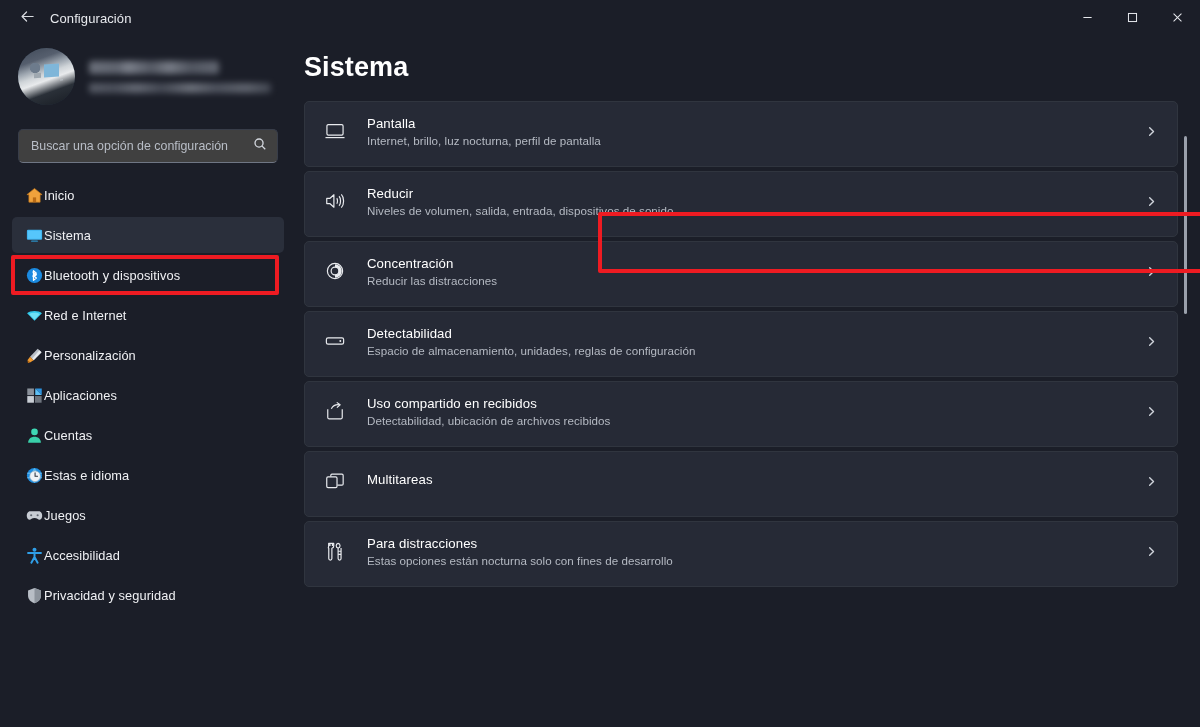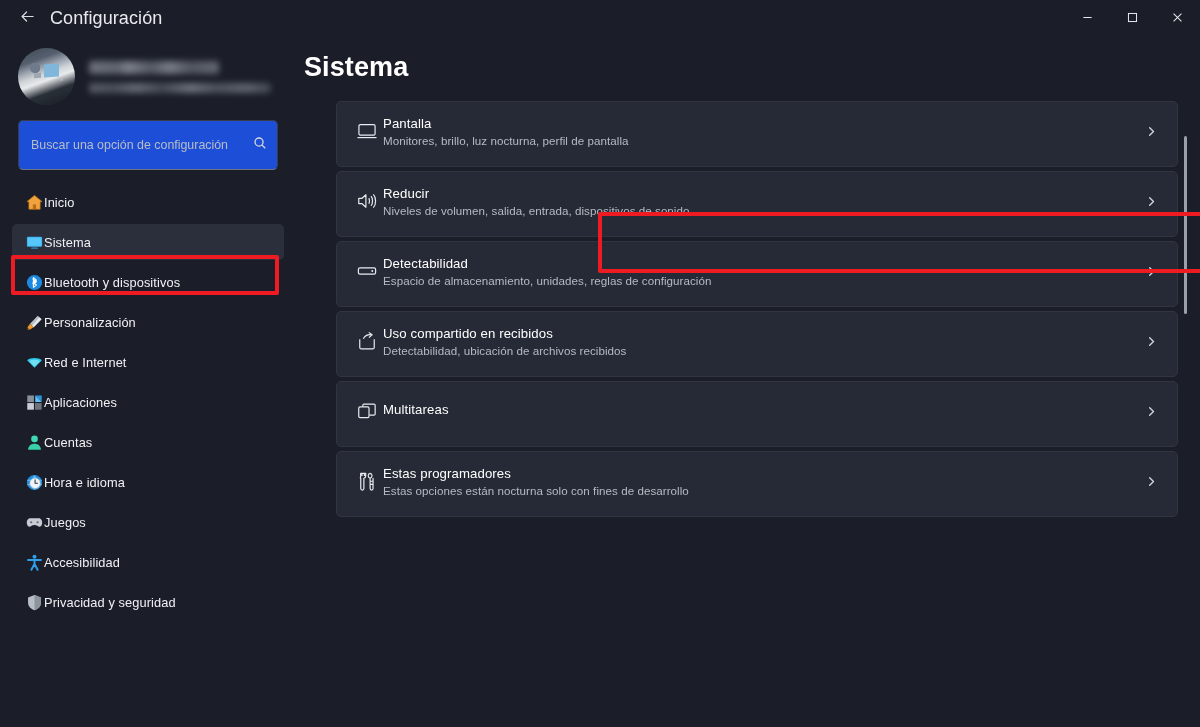--- a/index.html
+++ b/index.html
@@ -32,21 +32,21 @@
   }
   .tb-back {
     width: 38px; height: 30px;
     margin-left: 8px;
     display: flex; align-items: center; justify-content: center;
     border-radius: 4px;
     cursor: pointer;
   }
   .tb-back svg { width: 15px; height: 15px; stroke: #d8dbe0; }
   .tb-title {
-    font-size: 18px;
+    font-size: 13px;
     color: #e8eaee;
     margin-left: 4px;
     letter-spacing: .1px;
   }
   .tb-spacer { flex: 1 1 auto; }
   .wincontrols { display: flex; height: 36px; }
   .wc {
     width: 45px; height: 36px;
     display: flex; align-items: center; justify-content: center;
     cursor: pointer;
@@ -111,23 +111,23 @@
   .blur-mail {
     height: 10px;
     width: 182px;
     border-radius: 3px;
     background: linear-gradient(90deg,#666b76 0%,#575c67 14%,#777c87 26%,#4f545f 40%,#80858f 56%,#5a5f6a 70%,#70757f 86%,#4b505b 100%);
     filter: blur(3px);
     opacity: .8;
   }
 
   .searchbox {
-    margin: 1px 6px 12px 6px;
-    height: 50px;
-    background: #1d4ed8;
+    margin: 10px 6px 12px 6px;
+    height: 34px;
+    background: #404040;
     border: 1px solid #383d49;
     border-bottom: 1px solid #6f7684;
     border-radius: 5px;
     display: flex;
     align-items: center;
     padding: 0 10px 0 12px;
     cursor: text;
   }
   .searchbox input {
     flex: 1 1 auto;
@@ -203,24 +203,23 @@
     padding-right: 22px;
   }
   .card {
     background: #262a36;
     border: 1px solid #30353f;
     border-radius: 5px;
     height: 66px;
     display: flex;
     align-items: center;
     padding: 0 16px 6px 18px;
-    gap: 4px;
+    gap: 20px;
     cursor: pointer;
     position: relative;
-    margin-left: 32px;
   }
   .card-ico {
     width: 24px; height: 24px;
     flex: 0 0 24px;
     display: flex; align-items: center; justify-content: center;
   }
   .card-ico svg { width: 22px; height: 22px; stroke: #e9ebef; fill: none; stroke-width: 1.3; }
   .card-text { flex: 1 1 auto; min-width: 0; }
   .card-title {
     font-size: 13.2px;
@@ -357,36 +356,36 @@
                 <circle cx="10" cy="10" r="8" fill="#1b8ae0"></circle>
                 <path d="M8.3 6.4 L12 9.2 L8.9 11.5 L8.9 4.9 L12 7.5 L8.3 10.6" stroke="#ffffff" stroke-width="1.25" fill="none" stroke-linejoin="round" stroke-linecap="round"></path>
                 <path d="M8.9 10.2 L8.9 15.1 L12 12.6 L8.9 10.2" stroke="#ffffff" stroke-width="1.25" fill="none" stroke-linejoin="round"></path>
               </svg>
             </span>
             <span class="navlabel">Bluetooth y dispositivos</span>
           </div>
           <div class="navitem">
             <span class="navicon">
               <svg viewBox="0 0 20 20">
+                <path d="M2.2 7.6 C5.3 4.6 14.7 4.6 17.8 7.6 L10 15.4 Z" fill="#2fc6e8"></path>
+                <path d="M4.4 8.6 C6.8 6.5 13.2 6.5 15.6 8.6 L10 14.6 Z" fill="#6fe0f3"></path>
+              </svg>
+            </span>
+            <span class="navlabel">Red e Internet</span>
+          </div>
+          <div class="navitem">
+            <span class="navicon">
+              <svg viewBox="0 0 20 20">
                 <path d="M13.4 2.9 L17.4 6.6 L9.1 15 L5.3 11.2 Z" fill="#b9bfc7"></path>
                 <path d="M15.2 4.6 L17.4 6.6 L9.1 15 L7.5 13.3 Z" fill="#e6eaee"></path>
                 <path d="M5.3 11.2 L9.1 15 L5.3 17.3 L2.6 15.1 Z" fill="#f09a30"></path>
                 <path d="M2.6 15.1 L5.3 17.3 L3.1 17.9 Z" fill="#cf7714"></path>
               </svg>
             </span>
             <span class="navlabel">Personalización</span>
-          </div>
-          <div class="navitem">
-            <span class="navicon">
-              <svg viewBox="0 0 20 20">
-                <path d="M2.2 7.6 C5.3 4.6 14.7 4.6 17.8 7.6 L10 15.4 Z" fill="#2fc6e8"></path>
-                <path d="M4.4 8.6 C6.8 6.5 13.2 6.5 15.6 8.6 L10 14.6 Z" fill="#6fe0f3"></path>
-              </svg>
-            </span>
-            <span class="navlabel">Red e Internet</span>
           </div>
           <div class="navitem">
             <span class="navicon">
               <svg viewBox="0 0 20 20">
                 <rect x="2.4" y="2.6" width="7" height="7" fill="#8a9099"></rect>
                 <rect x="2.4" y="10.6" width="7" height="7" fill="#c9ced5"></rect>
                 <rect x="10.5" y="10.6" width="7" height="7" fill="#6e747d"></rect>
                 <path d="M10.8 2.6 L17.6 2.6 L17.6 9.4 Z" fill="#2d94e0"></path>
                 <path d="M10.8 2.6 L17.6 9.4 L10.8 9.4 Z" fill="#5fc1f5"></path>
               </svg>
@@ -406,21 +405,21 @@
             <span class="navicon">
               <svg viewBox="0 0 20 20">
                 <circle cx="10" cy="10" r="8" fill="#1e8de0"></circle>
                 <path d="M10 2 C6.5 4.6 6.5 15.4 10 18 C13.5 15.4 13.5 4.6 10 2 Z" fill="#57b7f0"></path>
                 <path d="M2.4 7.6 H17.6 M2.4 12.4 H17.6" stroke="#8fd3f8" stroke-width=".8"></path>
                 <circle cx="10.6" cy="10.8" r="5.6" fill="#eef3f7"></circle>
                 <circle cx="10.6" cy="10.8" r="5.6" fill="none" stroke="#9bb0bd" stroke-width=".7"></circle>
                 <path d="M10.6 7.2 V10.8 H13.2" stroke="#2a3540" stroke-width="1.1" fill="none" stroke-linecap="round"></path>
               </svg>
             </span>
-            <span class="navlabel">Hora e idioma</span>
+            <span class="navlabel">Estas e idioma</span>
           </div>
           <div class="navitem">
             <span class="navicon">
               <svg viewBox="0 0 20 20">
                 <path d="M5.6 5.6 H14.4 C17 5.6 18.6 8.4 18 11.3 C17.6 13.5 16.2 14.8 14.7 14.4 C13.4 14 13 12.6 10 12.6 C7 12.6 6.6 14 5.3 14.4 C3.8 14.8 2.4 13.5 2 11.3 C1.4 8.4 3 5.6 5.6 5.6 Z" fill="#c7ccd3"></path>
                 <circle cx="6.5" cy="9.8" r="1.1" fill="#5f6670"></circle>
                 <circle cx="13.3" cy="9.8" r="1.1" fill="#5f6670"></circle>
               </svg>
             </span>
             <span class="navlabel">Juegos</span>
@@ -454,21 +453,21 @@
       <div class="cards">
           <div class="card">
             <span class="card-ico">
               <svg viewBox="0 0 24 24">
                 <rect x="3.2" y="5" width="17.6" height="11.4" rx="1.5"></rect>
                 <path d="M1.6 19.2 H22.4"></path>
               </svg>
             </span>
             <div class="card-text">
               <div class="card-title">Pantalla</div>
-              <div class="card-sub">Monitores, brillo, luz nocturna, perfil de pantalla</div>
+              <div class="card-sub">Internet, brillo, luz nocturna, perfil de pantalla</div>
             </div>
             <span class="card-chev">
               <svg viewBox="0 0 12 12" stroke-linecap="round" stroke-linejoin="round">
                 <path d="M4 1.8 L8.2 6 L4 10.2"></path>
               </svg>
             </span>
           </div>
           <div class="card">
             <span class="card-ico">
               <svg viewBox="0 0 24 24">
@@ -484,20 +483,38 @@
             </div>
             <span class="card-chev">
               <svg viewBox="0 0 12 12" stroke-linecap="round" stroke-linejoin="round">
                 <path d="M4 1.8 L8.2 6 L4 10.2"></path>
               </svg>
             </span>
           </div>
           <div class="card">
             <span class="card-ico">
               <svg viewBox="0 0 24 24">
+                <circle cx="12" cy="12" r="8.3"></circle>
+                <path d="M12 4.6 A7.4 7.4 0 0 1 12 19.4 Z" fill="#e9ebef" stroke="none"></path>
+                <circle cx="12" cy="12" r="4.2" fill="#262a36" stroke="#e9ebef"></circle>
+              </svg>
+            </span>
+            <div class="card-text">
+              <div class="card-title">Concentración</div>
+              <div class="card-sub">Reducir las distracciones</div>
+            </div>
+            <span class="card-chev">
+              <svg viewBox="0 0 12 12" stroke-linecap="round" stroke-linejoin="round">
+                <path d="M4 1.8 L8.2 6 L4 10.2"></path>
+              </svg>
+            </span>
+          </div>
+          <div class="card">
+            <span class="card-ico">
+              <svg viewBox="0 0 24 24">
                 <rect x="2.6" y="8.6" width="18.8" height="6.8" rx="1.8"></rect>
                 <circle cx="17.8" cy="12" r="1.05" fill="#e9ebef" stroke="none"></circle>
               </svg>
             </span>
             <div class="card-text">
               <div class="card-title">Detectabilidad</div>
               <div class="card-sub">Espacio de almacenamiento, unidades, reglas de configuración</div>
             </div>
             <span class="card-chev">
               <svg viewBox="0 0 12 12" stroke-linecap="round" stroke-linejoin="round">
@@ -542,21 +559,21 @@
           <div class="card">
             <span class="card-ico">
               <svg viewBox="0 0 24 24">
                 <path d="M6.5 3.6 L6.5 6.6 M9.2 3.6 L9.2 6.6 M5.1 3.6 H10.6 V6.6 C10.6 7.8 9.7 8.8 8.6 9 L8.6 20.3 A1.7 1.7 0 0 1 5.2 20.3 L5.2 9 C4.2 8.7 5.1 7.8 5.1 6.6 Z" stroke-linejoin="round"></path>
                 <path d="M15.4 3.6 A2.6 2.6 0 0 0 15.4 8.7 A2.6 2.6 0 0 0 15.4 3.6 Z"></path>
                 <path d="M15.4 8.7 V20.3 A1.6 1.6 0 0 0 18.6 20.3 V8.7"></path>
                 <path d="M15.4 12.3 H18.6 M15.4 15.6 H18.6"></path>
               </svg>
             </span>
             <div class="card-text">
-              <div class="card-title">Estas programadores</div>
+              <div class="card-title">Para distracciones</div>
               <div class="card-sub">Estas opciones están nocturna solo con fines de desarrollo</div>
             </div>
             <span class="card-chev">
               <svg viewBox="0 0 12 12" stroke-linecap="round" stroke-linejoin="round">
                 <path d="M4 1.8 L8.2 6 L4 10.2"></path>
               </svg>
             </span>
           </div>
         </div>
 

